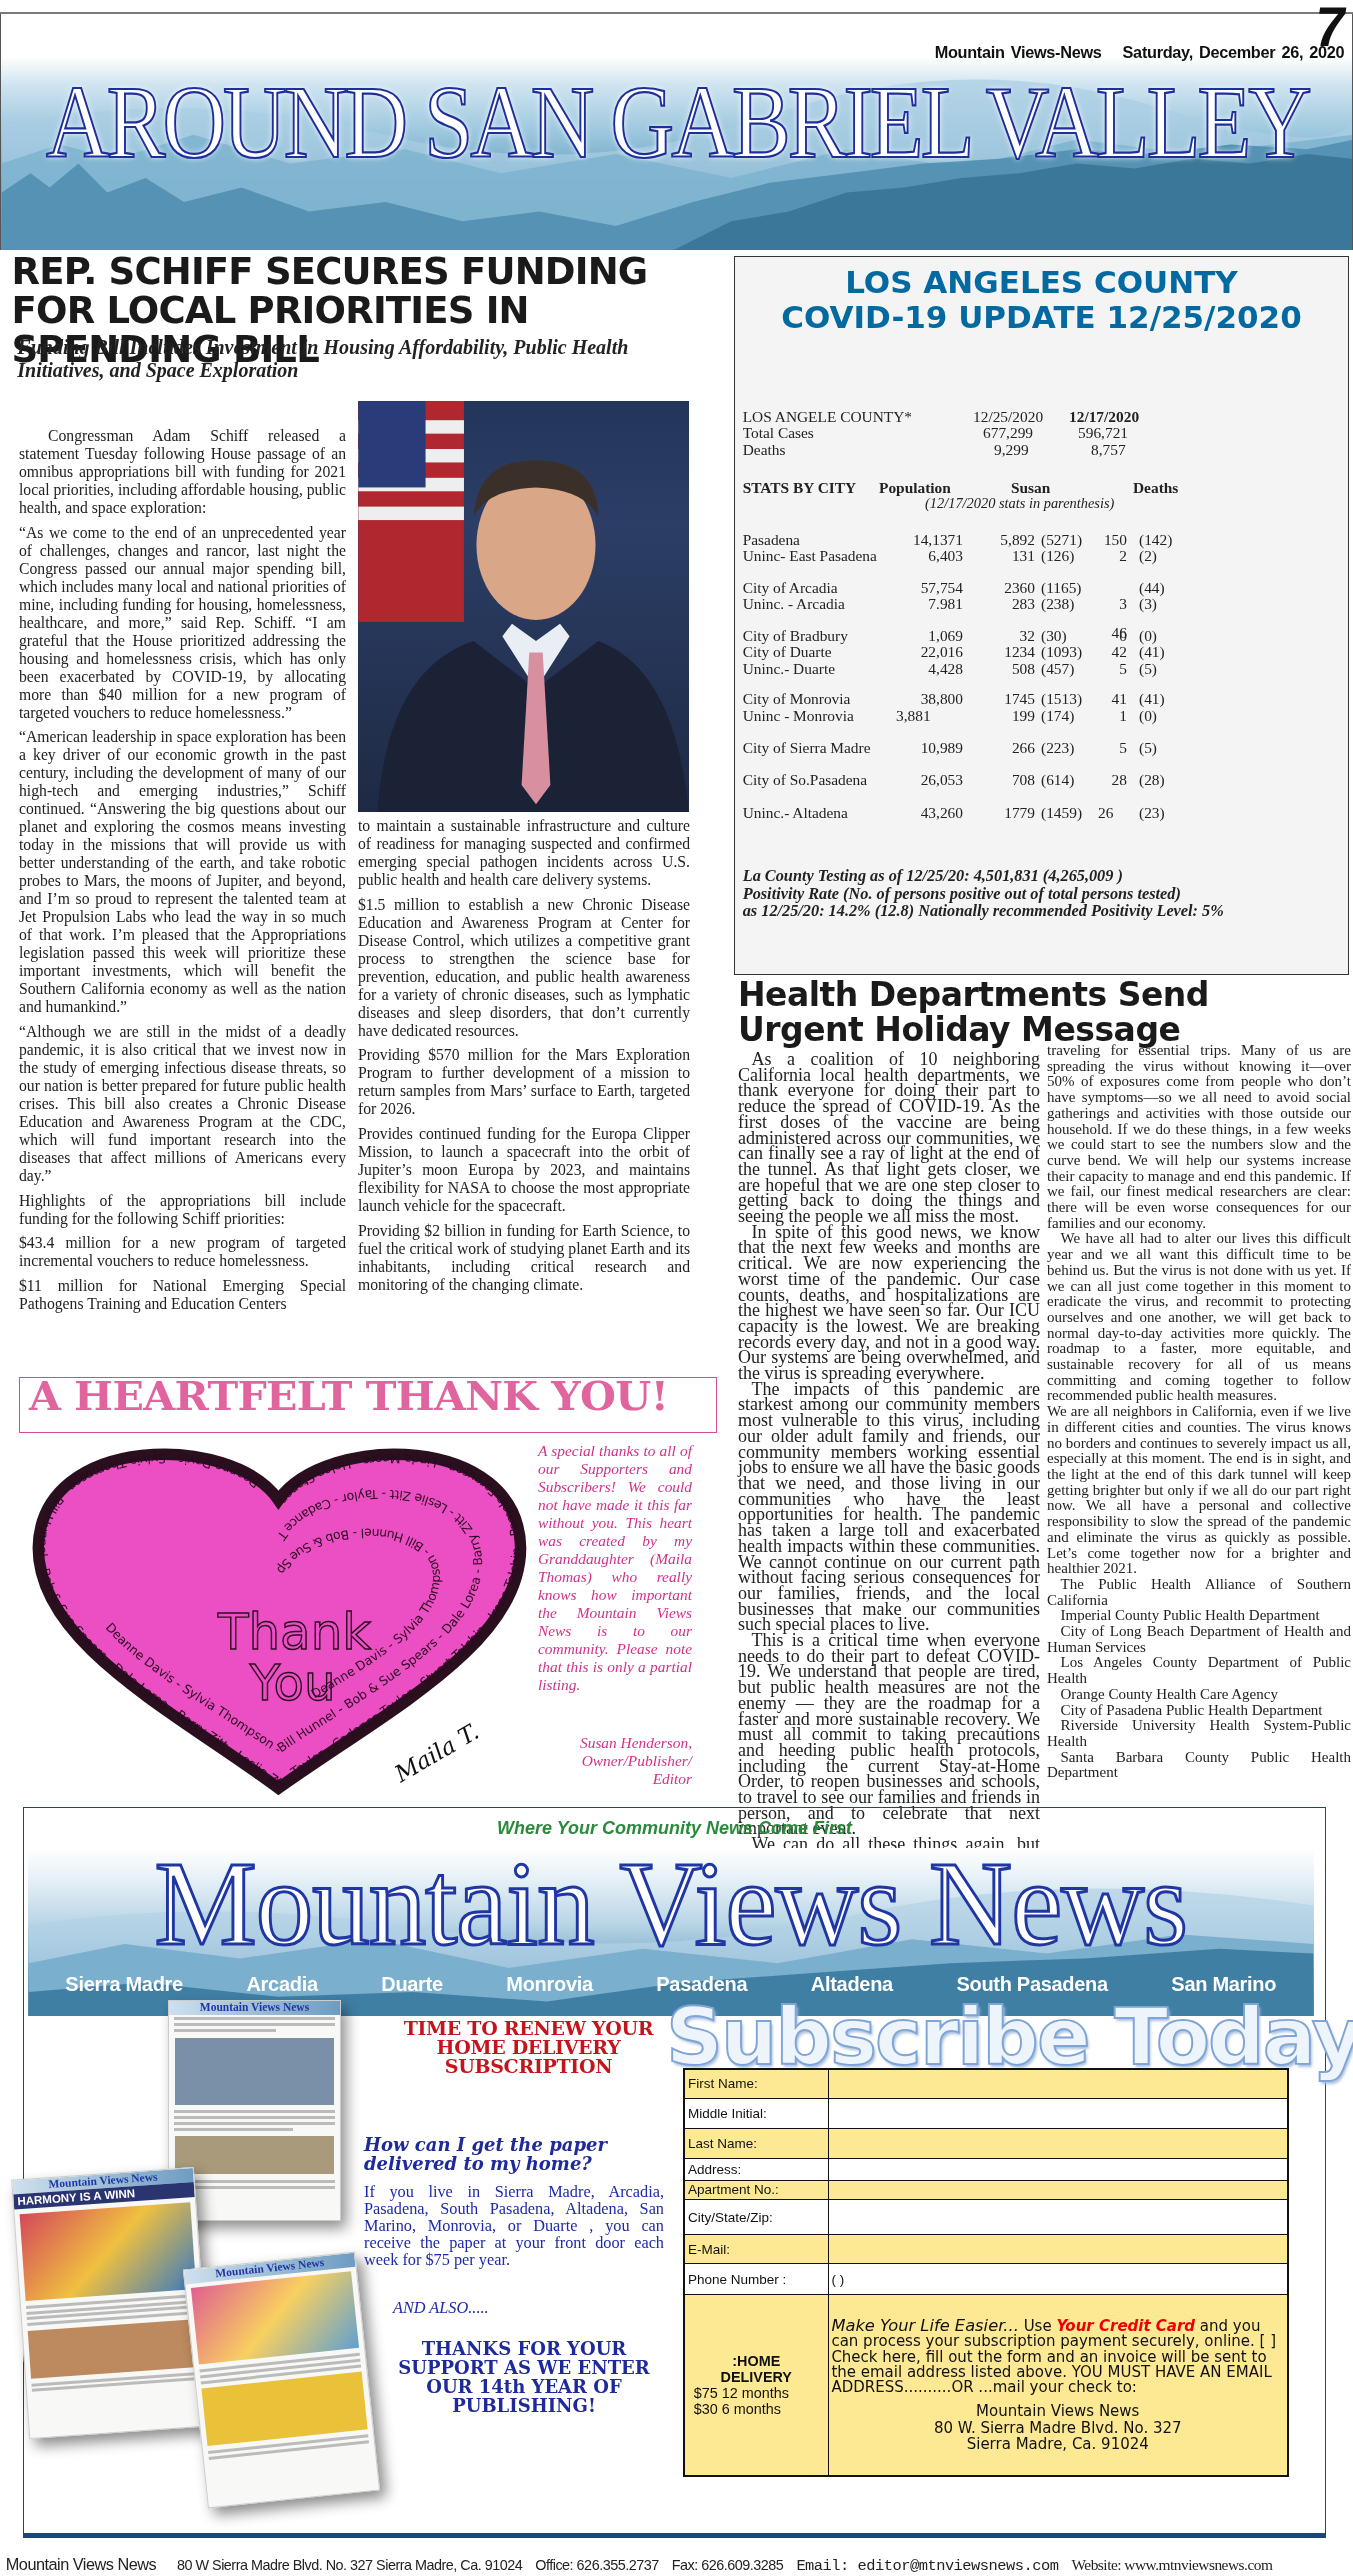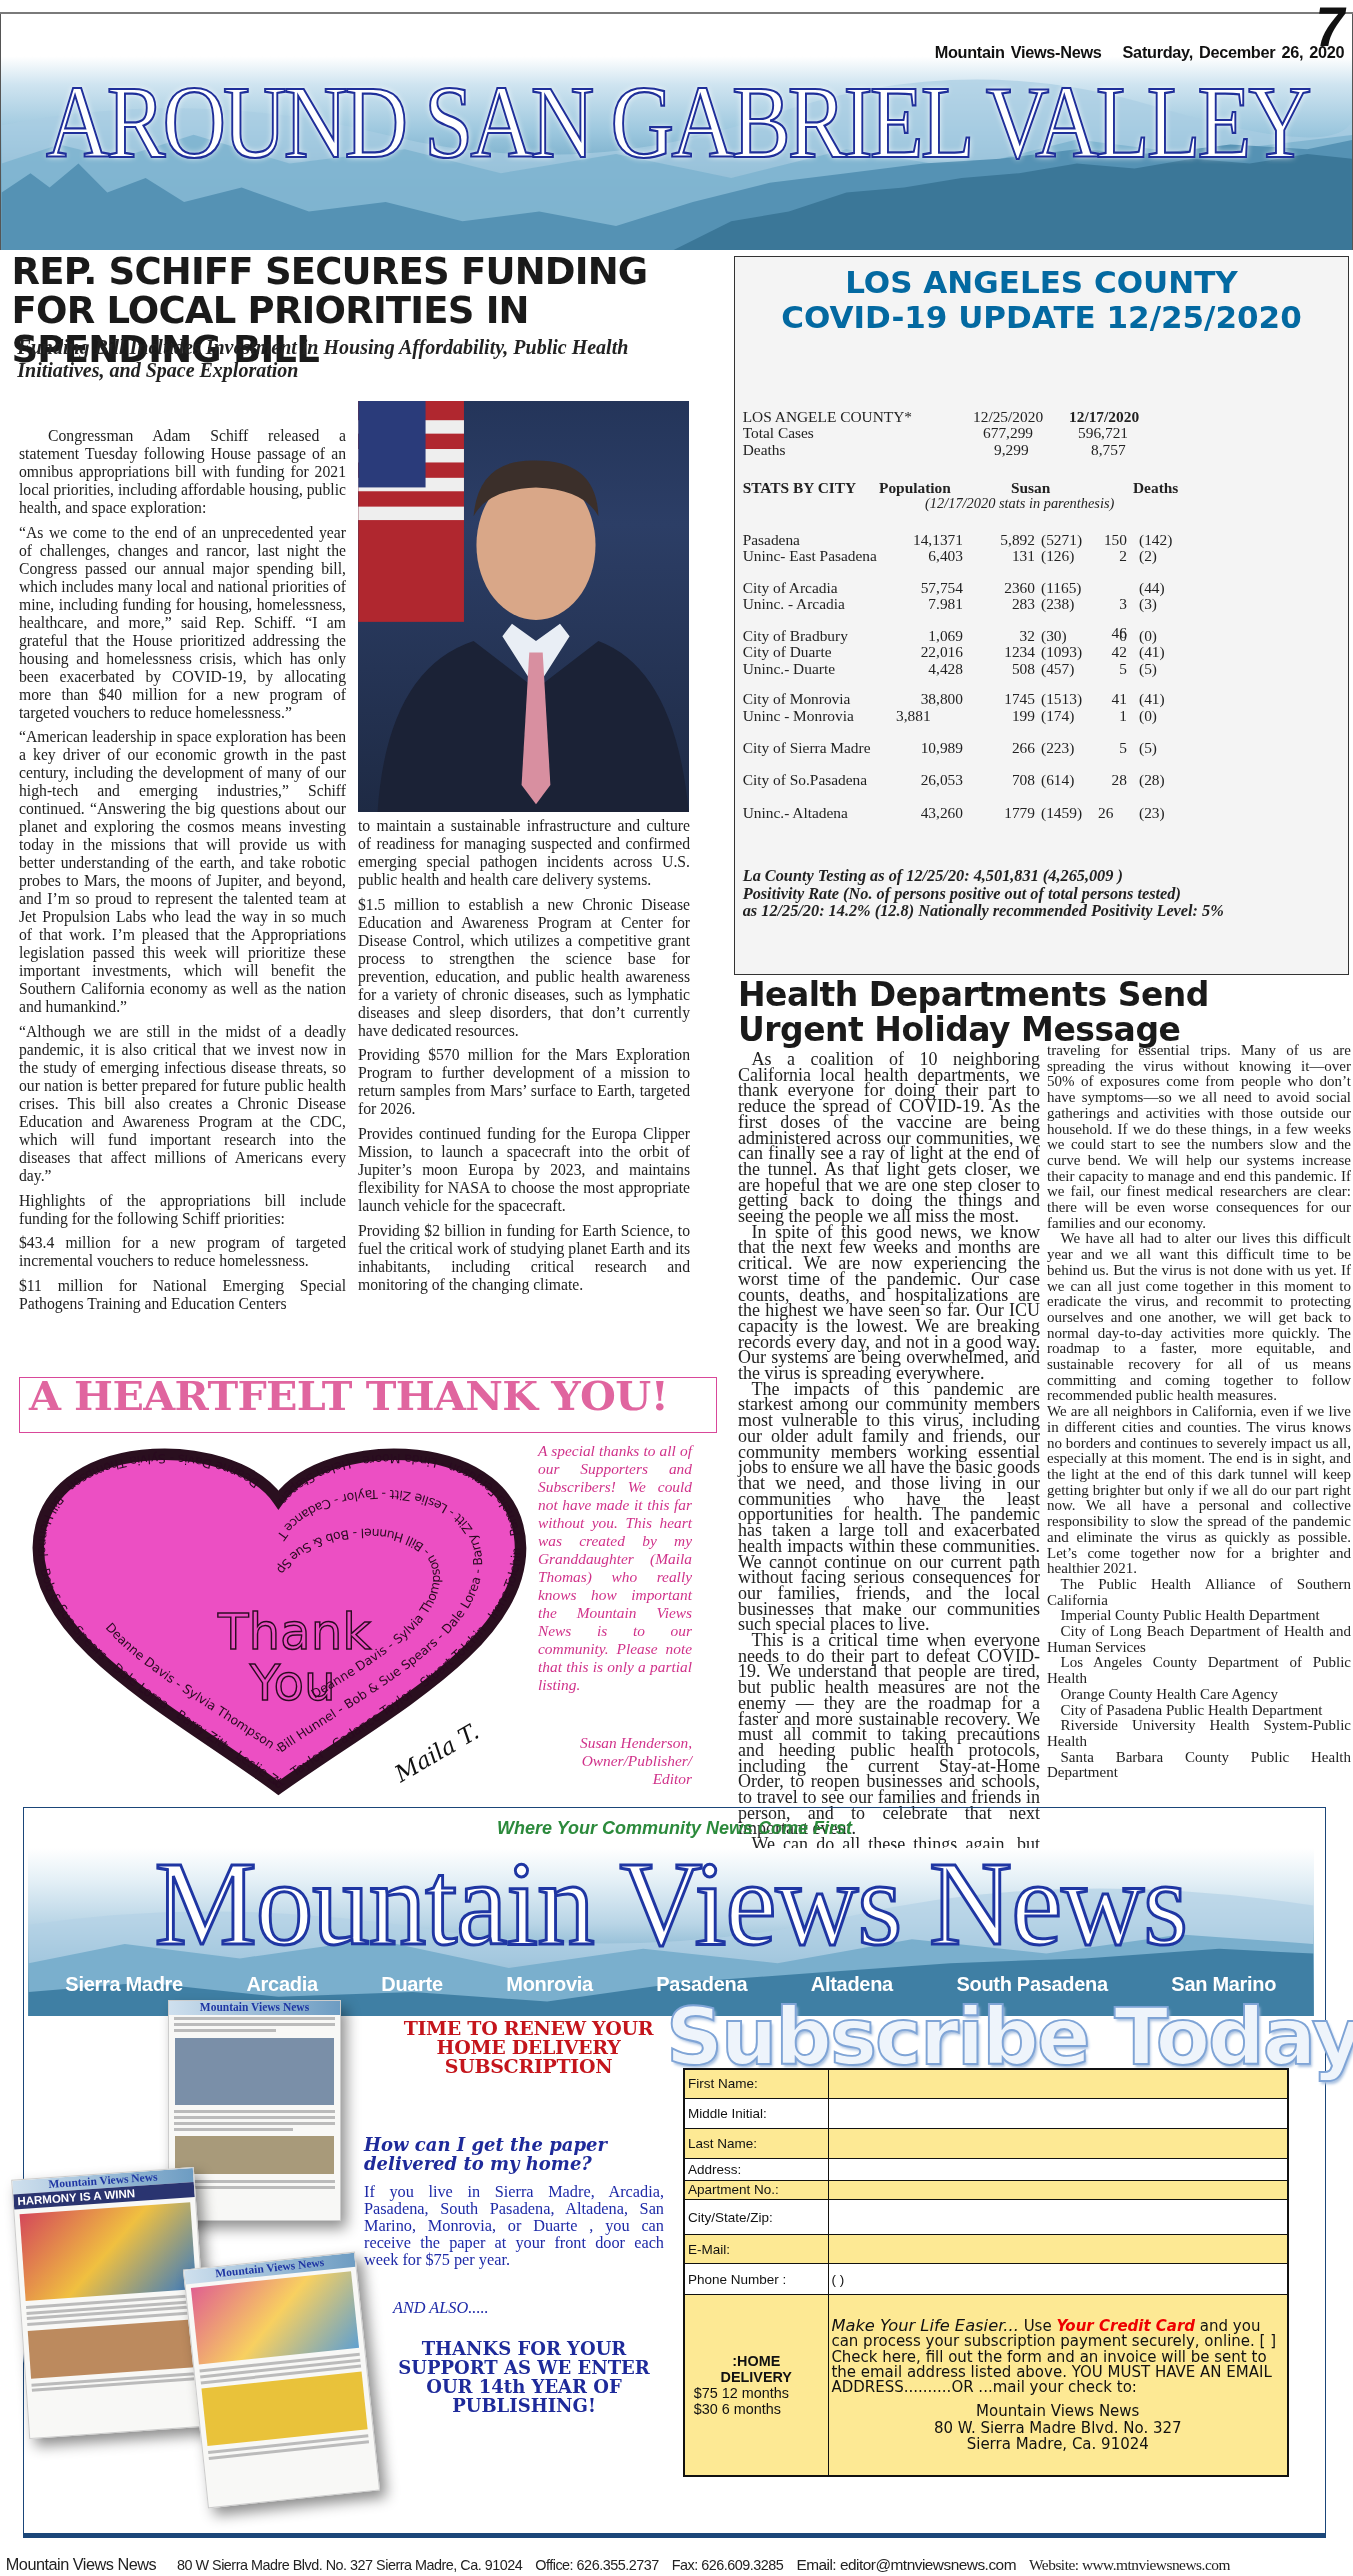--- a/index.html
+++ b/index.html
@@ -415,16 +415,16 @@
     </tr>
   </tbody>
     </table>
 </div>
 
 <div class="abs" id="footer">
   <span class="fn">Mountain Views News</span>
   <span class="fs">80 W Sierra Madre Blvd.  No. 327   Sierra Madre, Ca.  91024</span>
   <span class="fs">Office:  626.355.2737</span>
   <span class="fs">Fax:  626.609.3285</span>
-  <span class="fs" style="font-family:Liberation Sans, sans-serif;font-size:15.4px">Email:  editor@mtnviewsnews.com</span>
+  <span class="fs" style="font-family:Liberation Mono, monospace;font-size:15.4px">Email:  editor@mtnviewsnews.com</span>
   <span style="font-family:'Liberation Serif',serif;font-size:15.4px">Website:  www.mtnviewsnews.com</span>
 </div>
 
 
 </body></html>

